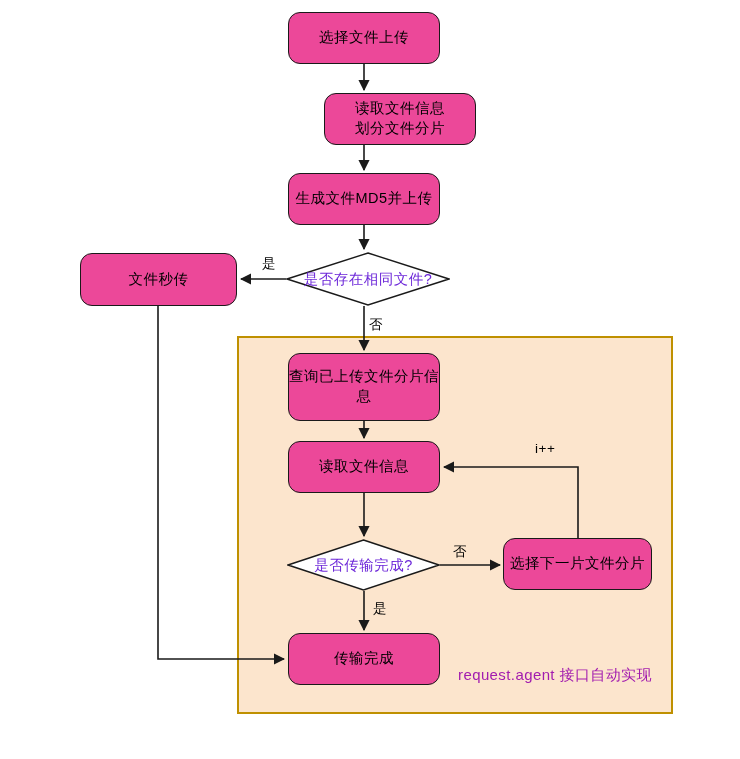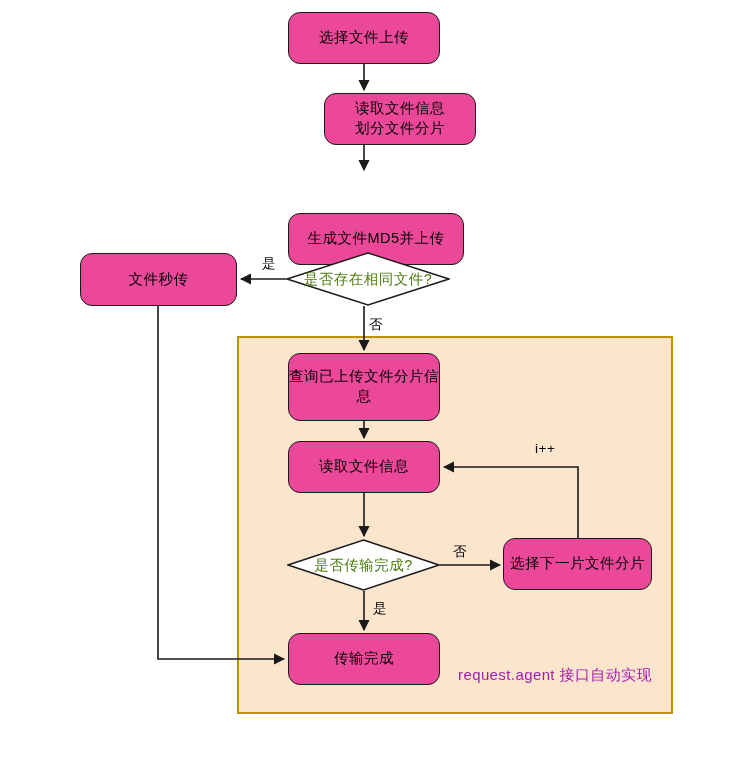--- a/index.html
+++ b/index.html
@@ -58,21 +58,21 @@
   }
   .diamond-wrap svg {
     position: absolute;
     left: 0;
     top: 0;
   }
   .diamond-label {
     position: relative;
     z-index: 2;
     font-size: 14.5px;
-    color: #4d7c0f;
+    color: #6d28d9;
     letter-spacing: 0.5px;
     white-space: nowrap;
   }
   .edge-label {
     position: absolute;
     font-size: 13.5px;
     color: #000000;
     letter-spacing: 0.5px;
     white-space: nowrap;
   }
@@ -128,21 +128,21 @@
       <span>选择文件上传</span>
     </div>
 
   <div class="node" style="left: 288px; top: 93px; width: 152px; height: 52px; margin-left: 36px;">
       <span>
         <span>读取文件信息</span>
         <span>划分文件分片</span>
       </span>
     </div>
 
-  <div class="node" style="left: 288px; top: 173px; width: 176px; height: 52px; margin-top: 40px;">
+  <div class="node" style="left: 288px; top: 173px; width: 152px; height: 52px;">
       <span>生成文件MD5并上传</span>
     </div>
 
   <div class="diamond-wrap" style="left: 286px; top: 252px; width: 164px; height: 54px;">
     <svg width="164" height="54" viewBox="0 0 164 54" xmlns="http://www.w3.org/2000/svg">
       <polygon points="82,1 163,27 82,53 1,27" fill="#ffffff" stroke="#1a1a1a" stroke-width="1.4"></polygon>
     </svg>
     <span class="diamond-label">是否存在相同文件?</span>
   </div>
 

